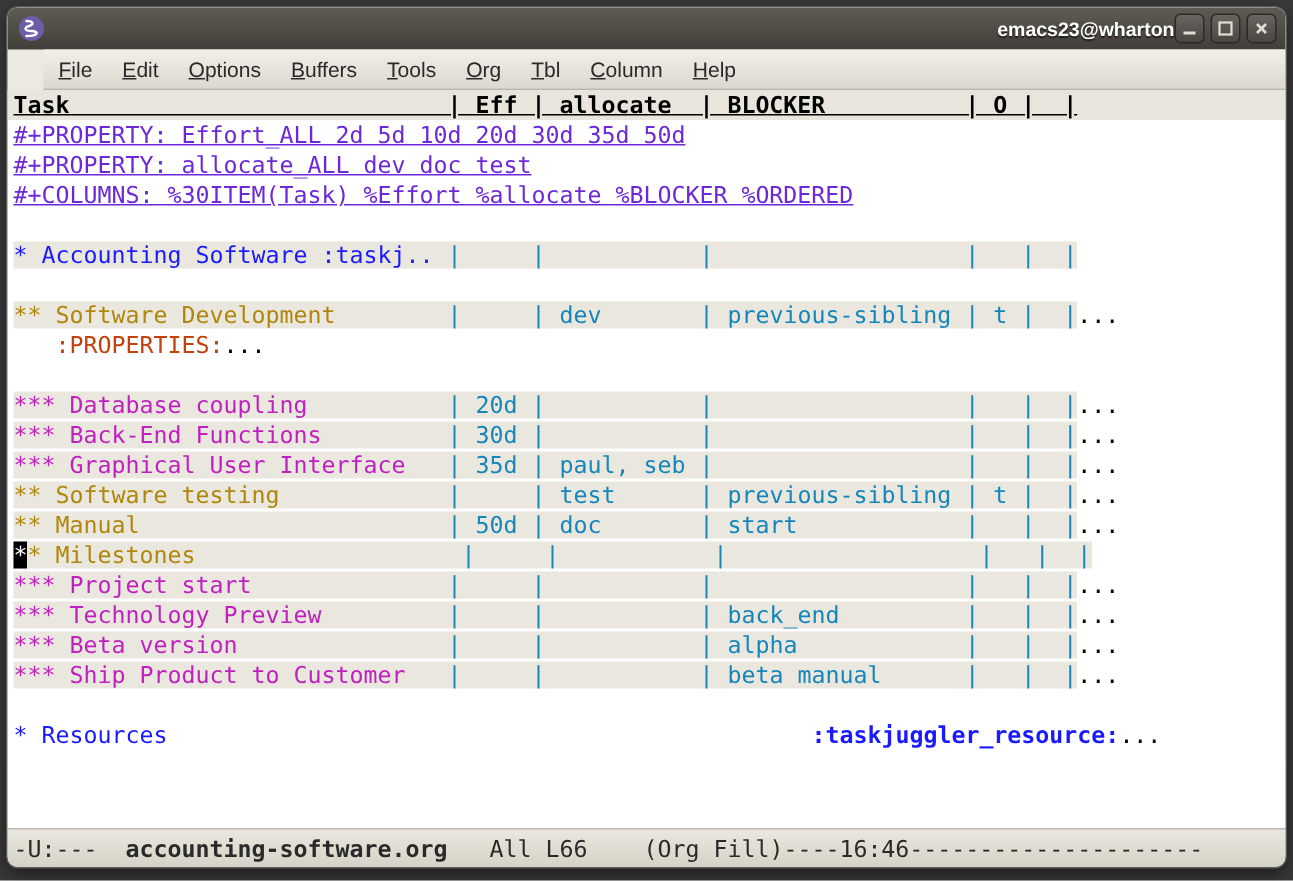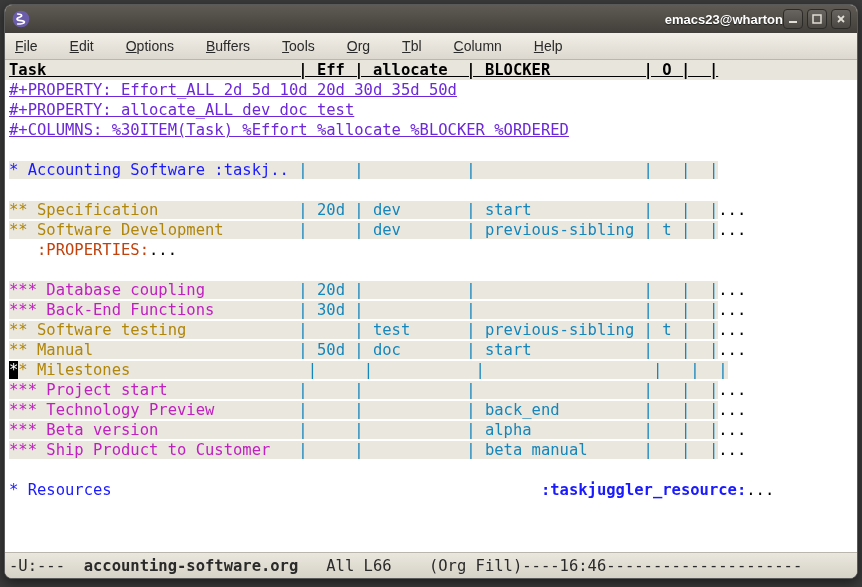--- a/index.html
+++ b/index.html
@@ -57,24 +57,25 @@
     display: flex;
     align-items: center;
     justify-content: center;
   }
   .menubar {
     background: linear-gradient(to bottom, #f2efe8, #dcd8cf);
     height: 27px;
     display: flex;
     align-items: center;
     padding: 0 10px;
-    gap: 32px;
+    gap: 20px;
     font-size: 14px;
     color: #2a2a2a;
     border-bottom: 1px solid #bab6ad;
+    margin-left: 24px;
   }
   .menu-item {
     cursor: pointer;
   }
   .menu-item:first-letter {
     text-decoration: underline;
   }
   .buffer {
     font-family: "DejaVu Sans Mono", Menlo, Consolas, monospace;
     font-size: 15.5px;
@@ -165,26 +166,26 @@
   </div>
 
   <div class="buffer">
     <div class="line hdr-line">Task                           | Eff | allocate  | BLOCKER          | O |  |</div>
     <div class="line maroon">#+PROPERTY: Effort_ALL 2d 5d 10d 20d 30d 35d 50d</div>
     <div class="line maroon">#+PROPERTY: allocate_ALL dev doc test</div>
     <div class="line maroon">#+COLUMNS: %30ITEM(Task) %Effort %allocate %BLOCKER %ORDERED</div>
     <div class="line"> </div>
     <div class="line"><span class="shaded"><span class="blue">* Accounting Software :taskj..</span><span class="cyanblue"> |     |           |                  |   |  |</span></span></div>
     <div class="line"> </div>
-    <div class="line"><span class="shaded"><span class="darkgold">** Specification              </span><span class="cyanblue"> | 20d | dev       | start            |   |  |</span></span><span>...</span></div>
     <div class="line"><span class="shaded"><span class="darkgold">** Software Development       </span><span class="cyanblue"> |     | dev       | previous-sibling | t |  |</span></span><span>...</span></div>
     <div class="line"><span class="gray">   :PROPERTIES:</span><span>...</span></div>
     <div class="line"> </div>
     <div class="line"><span class="shaded"><span class="magenta">*** Database coupling         </span><span class="cyanblue"> | 20d |           |                  |   |  |</span></span><span>...</span></div>
     <div class="line"><span class="shaded"><span class="magenta">*** Back-End Functions        </span><span class="cyanblue"> | 30d |           |                  |   |  |</span></span><span>...</span></div>
+    <div class="line"><span class="shaded"><span class="magenta">*** Graphical User Interface  </span><span class="cyanblue"> | 35d | paul, seb |                  |   |  |</span></span><span>...</span></div>
     <div class="line"><span class="shaded"><span class="darkgold">** Software testing           </span><span class="cyanblue"> |     | test      | previous-sibling | t |  |</span></span><span>...</span></div>
     <div class="line"><span class="shaded"><span class="darkgold">** Manual                     </span><span class="cyanblue"> | 50d | doc       | start            |   |  |</span></span><span>...</span></div>
     <div class="line"><span class="shaded"><span class="cursor-block">*</span><span class="darkgold">* Milestones                  </span><span class="cyanblue"> |     |           |                  |   |  |</span></span></div>
     <div class="line"><span class="shaded"><span class="magenta">*** Project start             </span><span class="cyanblue"> |     |           |                  |   |  |</span></span><span>...</span></div>
     <div class="line"><span class="shaded"><span class="magenta">*** Technology Preview        </span><span class="cyanblue"> |     |           | back_end         |   |  |</span></span><span>...</span></div>
     <div class="line"><span class="shaded"><span class="magenta">*** Beta version              </span><span class="cyanblue"> |     |           | alpha            |   |  |</span></span><span>...</span></div>
     <div class="line"><span class="shaded"><span class="magenta">*** Ship Product to Customer  </span><span class="cyanblue"> |     |           | beta manual      |   |  |</span></span><span>...</span></div>
     <div class="line"> </div>
     <div class="line"><span class="blue">*</span><span class="blue"> Resources                                              </span><span class="blue" style="font-weight:bold">:taskjuggler_resource:</span><span>...</span></div>
   </div>

